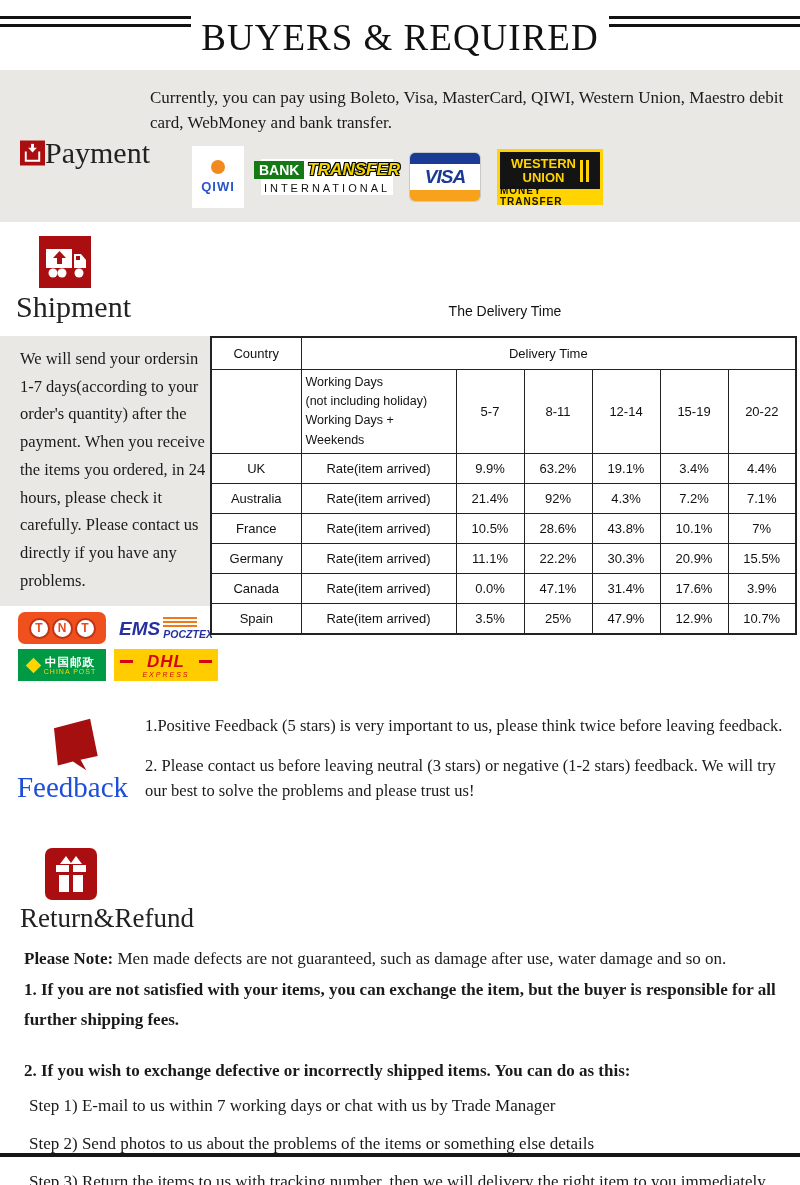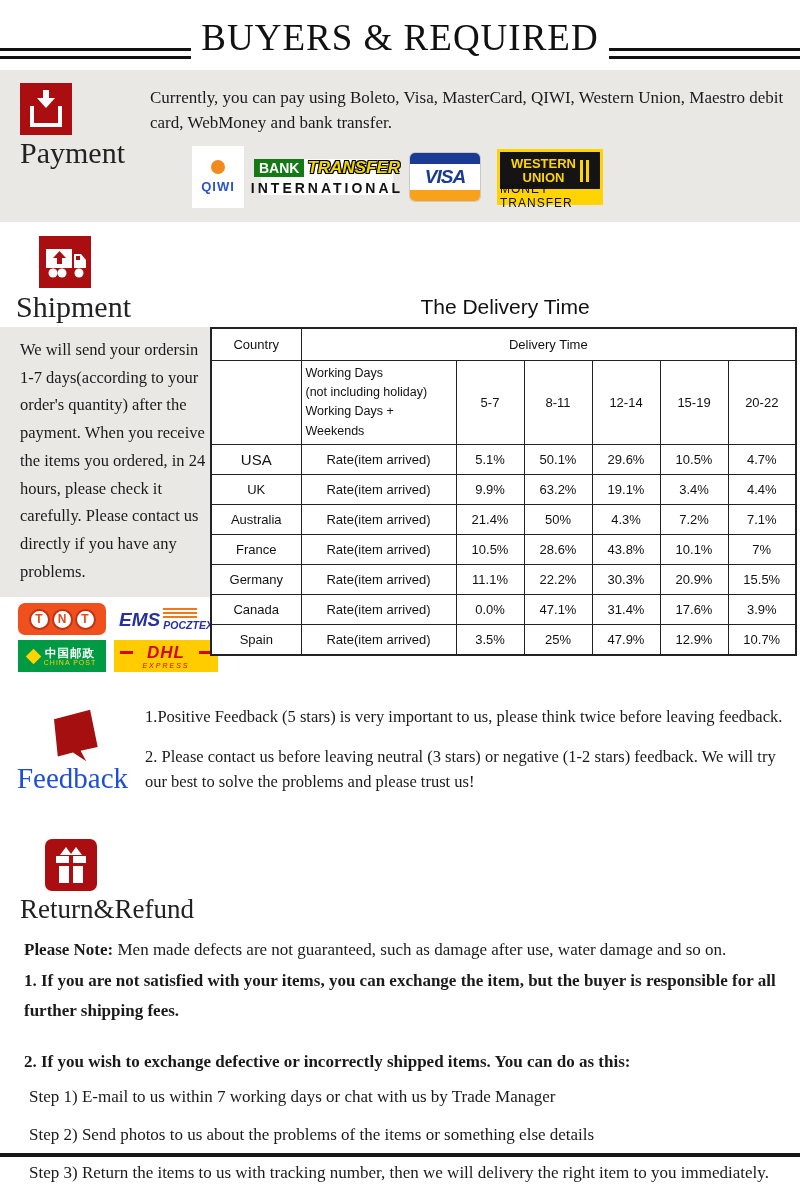--- a/index.html
+++ b/index.html
@@ -4,68 +4,68 @@
 <style>
   * { box-sizing: border-box; margin: 0; padding: 0; }
   html,body { background:#fff; }
   .page {
     position: relative; width: 800px; height: 1185px; margin: 0 auto;
     background: #fff; overflow: hidden;
     font-family: "Liberation Serif", serif; color: #1a1a1a;
   }
 
   
-  .header-row { display:flex; align-items:flex-end; margin-top:16px; }
+  .header-row { display:flex; align-items:flex-start; margin-top:16px; }
   .rule-group { flex:1; display:flex; flex-direction:column; gap:5px; }
   .rule-group .bar { height:3px; background:#121212; }
   .header-title { font-size:37px; margin:0 10px; white-space:nowrap; letter-spacing:1px; color:#111; }
 
   
   .payment-section { margin-top:11px; height:152px; background:#e9e8e5; display:flex; }
-  .payment-left { flex:none; width:150px; display:flex; flex-direction:column; padding-top:13px;padding-left:20px; }
+  .payment-left { flex:none; width:150px; display:flex; flex-direction:row; align-items:center; padding-top:13px;padding-left:20px; }
   .section-icon { width:52px; height:52px; display:block; }
   .payment-label { font-size:30px; margin-top:1px; color:#222; }
   .payment-right { flex:1; padding:16px 10px 0 0; }
   .payment-desc { font-size:17px; line-height:1.45; width:636px; }
   .pay-logos { display:flex; align-items:center; gap:17px; margin:11px 0 0 42px; height:62px; }
 
   .logo-qiwi { width:52px; height:62px; background:#fff; display:flex; flex-direction:column; align-items:center; justify-content:center; }
   .qiwi-q { width:14px; height:14px; border:6px solid #f28a1e; border-radius:50%; position:relative; }
   .qiwi-q::after { content:""; position:absolute; right:-5px; bottom:-5px; width:9px; height:9px; background:#f28a1e; border-radius:50% 0 60% 50%; }
   .qiwi-text { margin-top:5px; color:#2b55c8; font-family:"Liberation Sans",sans-serif; font-weight:bold; font-size:13px; letter-spacing:1px; }
 
   .logo-bank { width:132px; height:36px; background:#fff; display:flex; flex-direction:column; align-items:center; justify-content:center; }
   .bank-row { display:flex; align-items:center; gap:3px; }
   .bank-word { background:#157a15; color:#fff; font-family:"Liberation Sans",sans-serif; font-weight:bold; font-size:14px; padding:1px 5px; }
   .transfer-word { font-family:"Liberation Sans",sans-serif; font-style:italic; font-weight:bold; font-size:17px; color:#f0d400;
     text-shadow:-1px -1px 0 #000, 1px -1px 0 #000, -1px 1px 0 #000, 1px 1px 0 #000; }
-  .intl-word { font-family:"Liberation Sans",sans-serif; font-size:14px; letter-spacing:3px; color:#111; margin-top:2px;font-weight:bold; }
+  .intl-word { font-family:"Liberation Sans",sans-serif; font-size:11px; letter-spacing:3px; color:#111; margin-top:2px; }
 
   .logo-visa { width:70px; height:48px; background:#fff; border-radius:5px; overflow:hidden; display:flex; flex-direction:column; box-shadow:0 0 0 1px #c9c9c9; }
   .visa-top { height:11px; background:#1a3a94; }
   .visa-mid { flex:1; display:flex; align-items:center; justify-content:center; }
   .visa-text { color:#1a3a94; font-family:"Liberation Sans",sans-serif; font-style:italic; font-weight:bold; font-size:19px; letter-spacing:-1px; }
   .visa-bottom { height:11px; background:#f7a21a; }
 
   .logo-wu { width:106px; height:56px; background:#ffd400; padding:3px; display:flex; flex-direction:column; }
   .wu-main { flex:1; background:#141414; display:flex; align-items:center; justify-content:center; }
   .wu-text { color:#ffd400; font-family:"Liberation Sans",sans-serif; font-weight:bold; font-size:13px; line-height:1.05; text-align:center; }
   .wu-bars { display:flex; gap:3px; margin-left:4px; }
   .wu-bars i { display:block; width:3px; height:22px; background:#ffd400; }
   .wu-bottom { height:13px; background:#ffd400; display:flex; align-items:center; justify-content:center; }
-  .wu-bottom span { font-family:"Liberation Sans",sans-serif; font-weight:normal; font-size:12px; letter-spacing:1px; color:#111; }
+  .wu-bottom span { font-family:"Liberation Sans",sans-serif; font-weight:bold; font-size:10px; letter-spacing:1px; color:#111; }
 
   
   .shipment-header { display:flex; align-items:flex-end; margin-top:14px; }
   .shipment-left { flex:none; width:210px; padding-left:16px; }
   .shipment-left .section-icon { margin-left:23px; }
   .shipment-label { font-size:30px; color:#222; margin-top:2px; }
-  .delivery-title { flex:1; text-align:center; font-family:"Liberation Sans",sans-serif; font-size:21px; color:#111; padding-bottom:5px; }
-
-  .shipment-body { display:flex; margin-top:3px; align-items:flex-start; }
+  .delivery-title { flex:1; text-align:center; font-family:"Liberation Sans",sans-serif; font-size:14px; color:#111; padding-bottom:5px; }
+
+  .shipment-body { display:flex; margin-top:12px; align-items:flex-start; }
   .note-col { flex:none; width:210px; }
   .shipment-note { background:#e9e8e5; min-height:232px; padding:9px 4px 12px 20px; font-size:16.5px; line-height:1.68; }
   .carrier-grid { display:grid; grid-template-columns:88px 104px; gap:5px 8px; padding:6px 0 0 18px; }
   .carrier { height:32px; display:flex; align-items:center; justify-content:center; }
   .carrier-tnt { background:#f0501e; border-radius:7px; gap:2px; }
   .tnt-circle { width:21px; height:21px; background:#fff; border:2px solid #c23313; border-radius:50%; display:flex; align-items:center; justify-content:center;
     color:#e8491d; font-family:"Liberation Sans",sans-serif; font-weight:bold; font-size:12px; }
   .carrier-ems { background:#fff; gap:3px; }
   .ems-text { color:#2630a0; font-family:"Liberation Sans",sans-serif; font-style:italic; font-weight:bold; font-size:19px; line-height:1; }
   .ems-right { display:flex; flex-direction:column; align-items:flex-start; gap:2px; }
@@ -261,42 +261,33 @@
           <div>(not including holiday)</div>
           <div>Working Days + Weekends</div>
         </td>
         <td>5-7</td>
         <td>8-11</td>
         <td>12-14</td>
         <td>15-19</td>
         <td>20-22</td>
       </tr>
       <tr class="r-data">
-        <td class="country-cell-usa">USA</td>
-        <td>Rate(item arrived)</td>
-        <td>5.1%</td>
-        <td>50.1%</td>
-        <td>29.6%</td>
-        <td>10.5%</td>
-        <td>4.7%</td>
-      </tr>
-      <tr class="r-data">
         <td>UK</td>
         <td>Rate(item arrived)</td>
         <td>9.9%</td>
         <td>63.2%</td>
         <td>19.1%</td>
         <td>3.4%</td>
         <td>4.4%</td>
       </tr>
       <tr class="r-data">
         <td>Australia</td>
         <td>Rate(item arrived)</td>
         <td>21.4%</td>
-        <td>50%</td>
+        <td>92%</td>
         <td>4.3%</td>
         <td>7.2%</td>
         <td>7.1%</td>
       </tr>
       <tr class="r-data">
         <td>France</td>
         <td>Rate(item arrived)</td>
         <td>10.5%</td>
         <td>28.6%</td>
         <td>43.8%</td>

